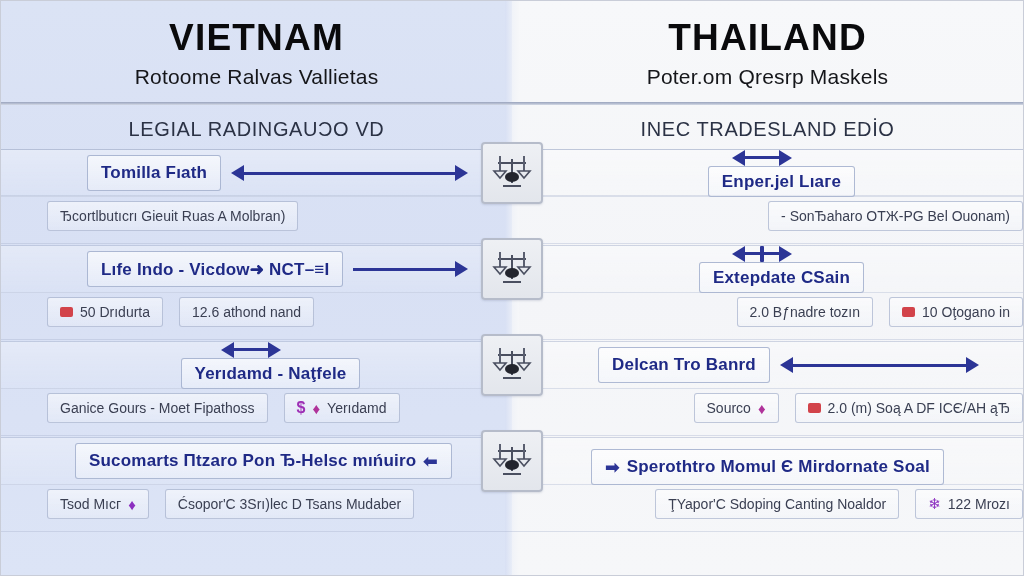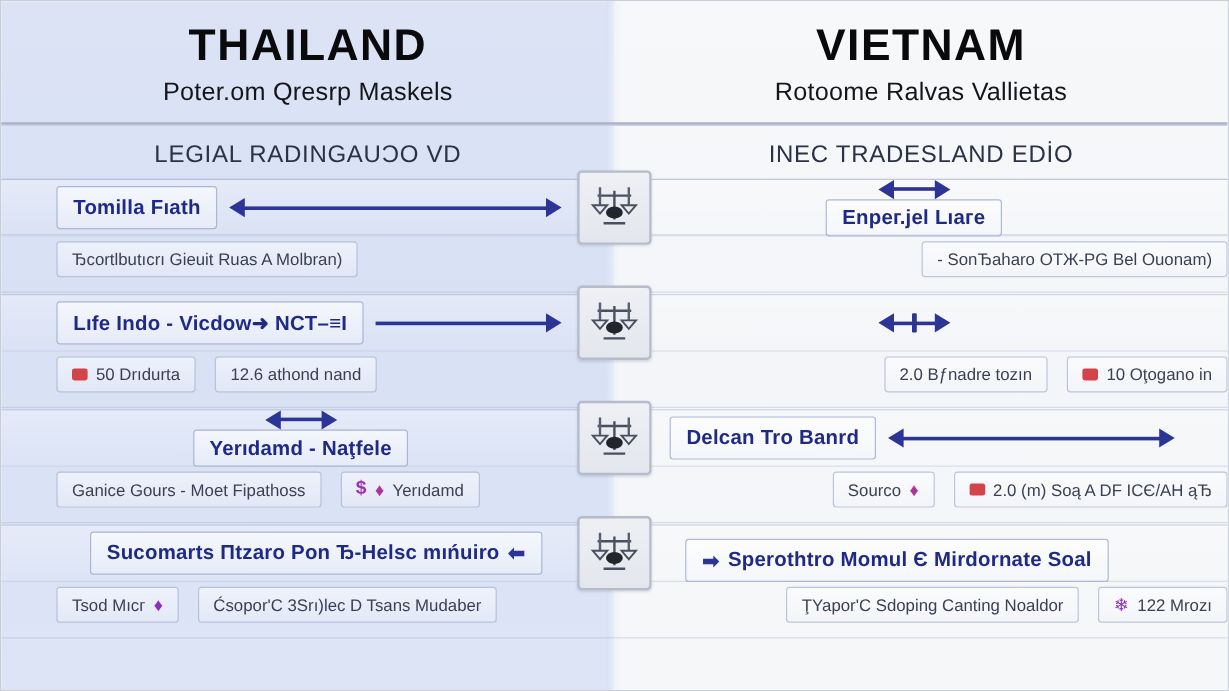--- a/index.html
+++ b/index.html
@@ -173,20 +173,21 @@
     height: 36px;
     padding: 0 13px;
     border: 1px solid rgba(150,164,198,0.75);
     border-radius: 3px;
     background: linear-gradient(180deg, rgba(255,255,255,0.62) 0%, rgba(243,246,252,0.42) 100%);
     color: #1f2a86;
     font-size: 17px;
     font-weight: bold;
     letter-spacing: 0.2px;
     white-space: nowrap;
+    margin-left: 40px;
   }
 
   
   .arrow {
     flex: 1 1 auto;
     position: relative;
     height: 20px;
     min-width: 60px;
     margin: 0 10px;
   }
@@ -323,26 +324,26 @@
 <body>
 
 <div class="canvas">
 
   <div class="panel panel-left"></div>
   <div class="panel panel-right"></div>
   <div class="panel-seam"></div>
 
   <div class="header">
     <div class="header-col">
+      <div class="header-title">VIETNAM</div>
+      <div class="header-sub">Rotoome Ralvas Vallietas</div>
+    </div>
+    <div class="header-col">
       <div class="header-title">THAILAND</div>
       <div class="header-sub">Poter.om Qresrp Maskels</div>
-    </div>
-    <div class="header-col">
-      <div class="header-title">VIETNAM</div>
-      <div class="header-sub">Rotoome Ralvas Vallietas</div>
     </div>
   </div>
   <div class="header-rule"></div>
 
   <div class="section-row">
     <div class="section-col">
       <div class="section-title">LEGIAL RADINGAUƆO VD</div>
     </div>
     <div class="section-col">
       <div class="section-title">INEC TRADESLAND EDİO</div>
@@ -423,20 +424,23 @@
         </div>
       </div>
 
       <div class="half half-right">
         <div class="arrow">
           <div class="arrow-line"></div>
           <div class="arrow-head left"></div>
           <div class="arrow-head right"></div>
           <div class="arrow-tick"></div>
         </div>
+        <div class="pill">
+          <span>Extepdate CSain</span>
+        </div>
       </div>
 
       <div class="center-badge">
         <svg width="42" height="40" viewBox="0 0 42 40" aria-hidden="true">
           <line x1="21" y1="6" x2="21" y2="30" stroke="#4a4f60" stroke-width="2"></line>
           <line x1="7" y1="10" x2="35" y2="10" stroke="#4a4f60" stroke-width="2"></line>
           <line x1="9" y1="3" x2="9" y2="18" stroke="#5a5f70" stroke-width="2"></line>
           <line x1="33" y1="3" x2="33" y2="18" stroke="#5a5f70" stroke-width="2"></line>
           <path d="M3 18 L15 18 L9 25 Z" fill="none" stroke="#4a4f60" stroke-width="1.6"></path>
           <path d="M27 18 L39 18 L33 25 Z" fill="none" stroke="#4a4f60" stroke-width="1.6"></path>

